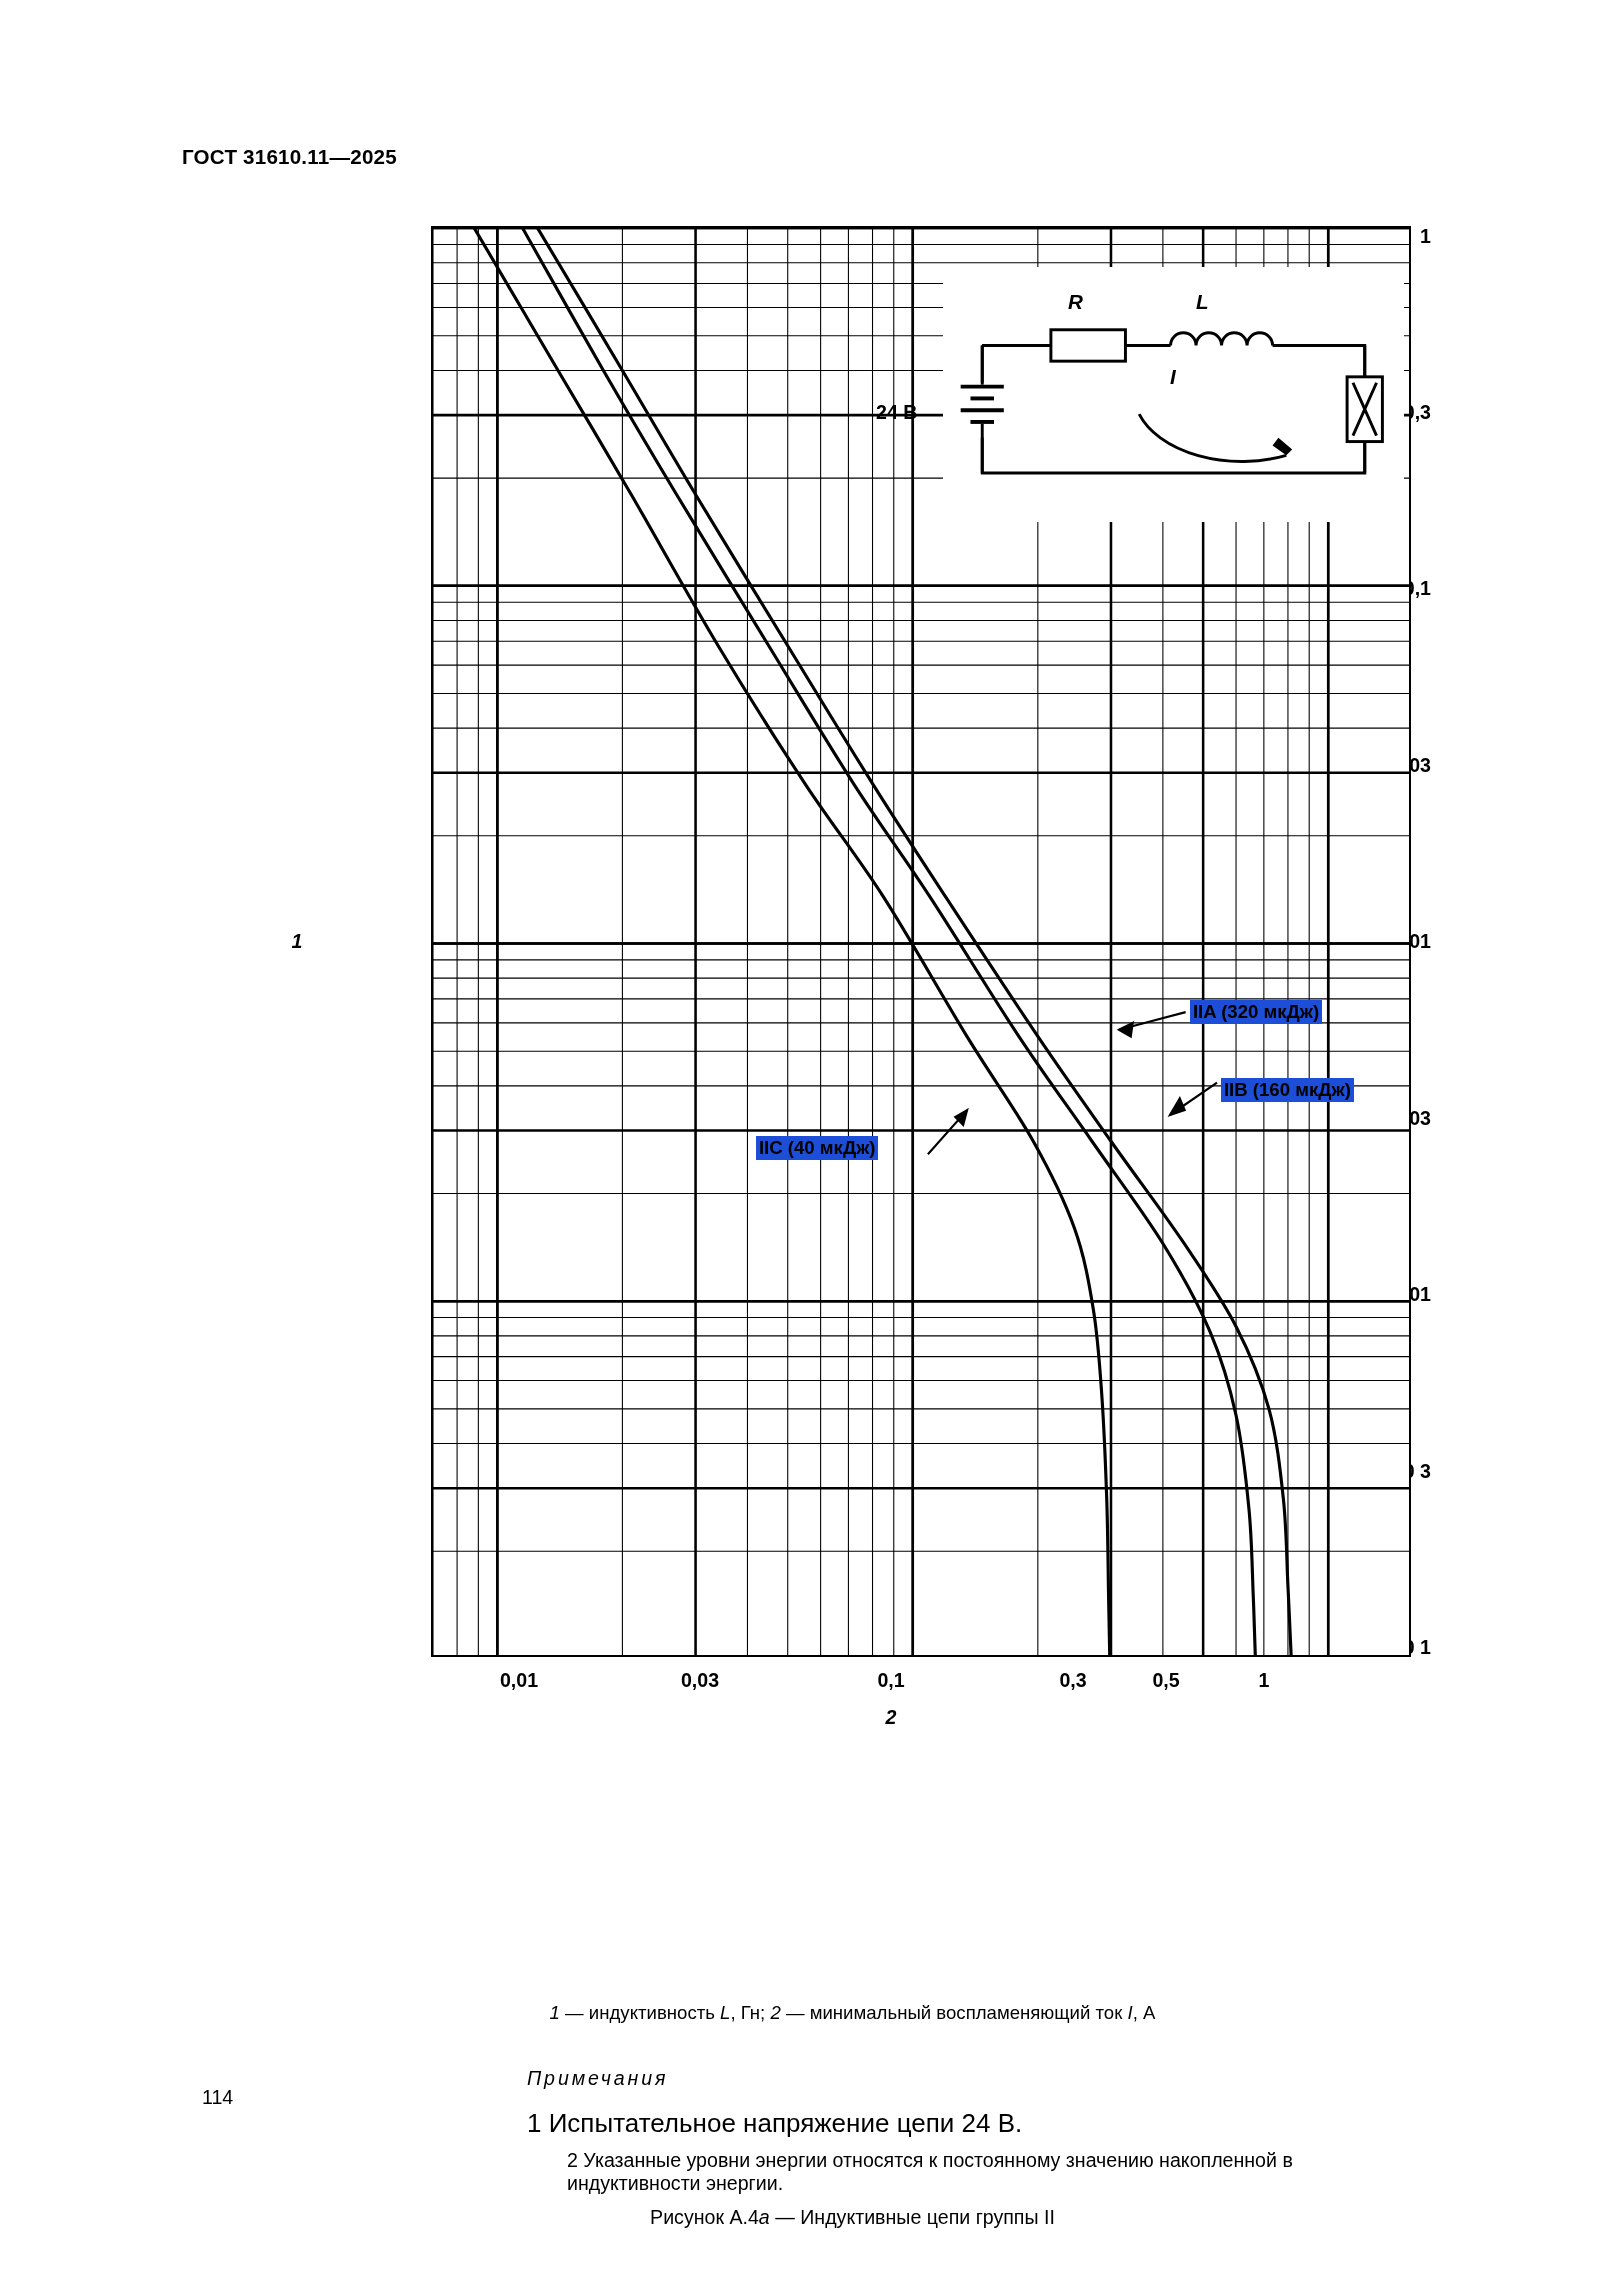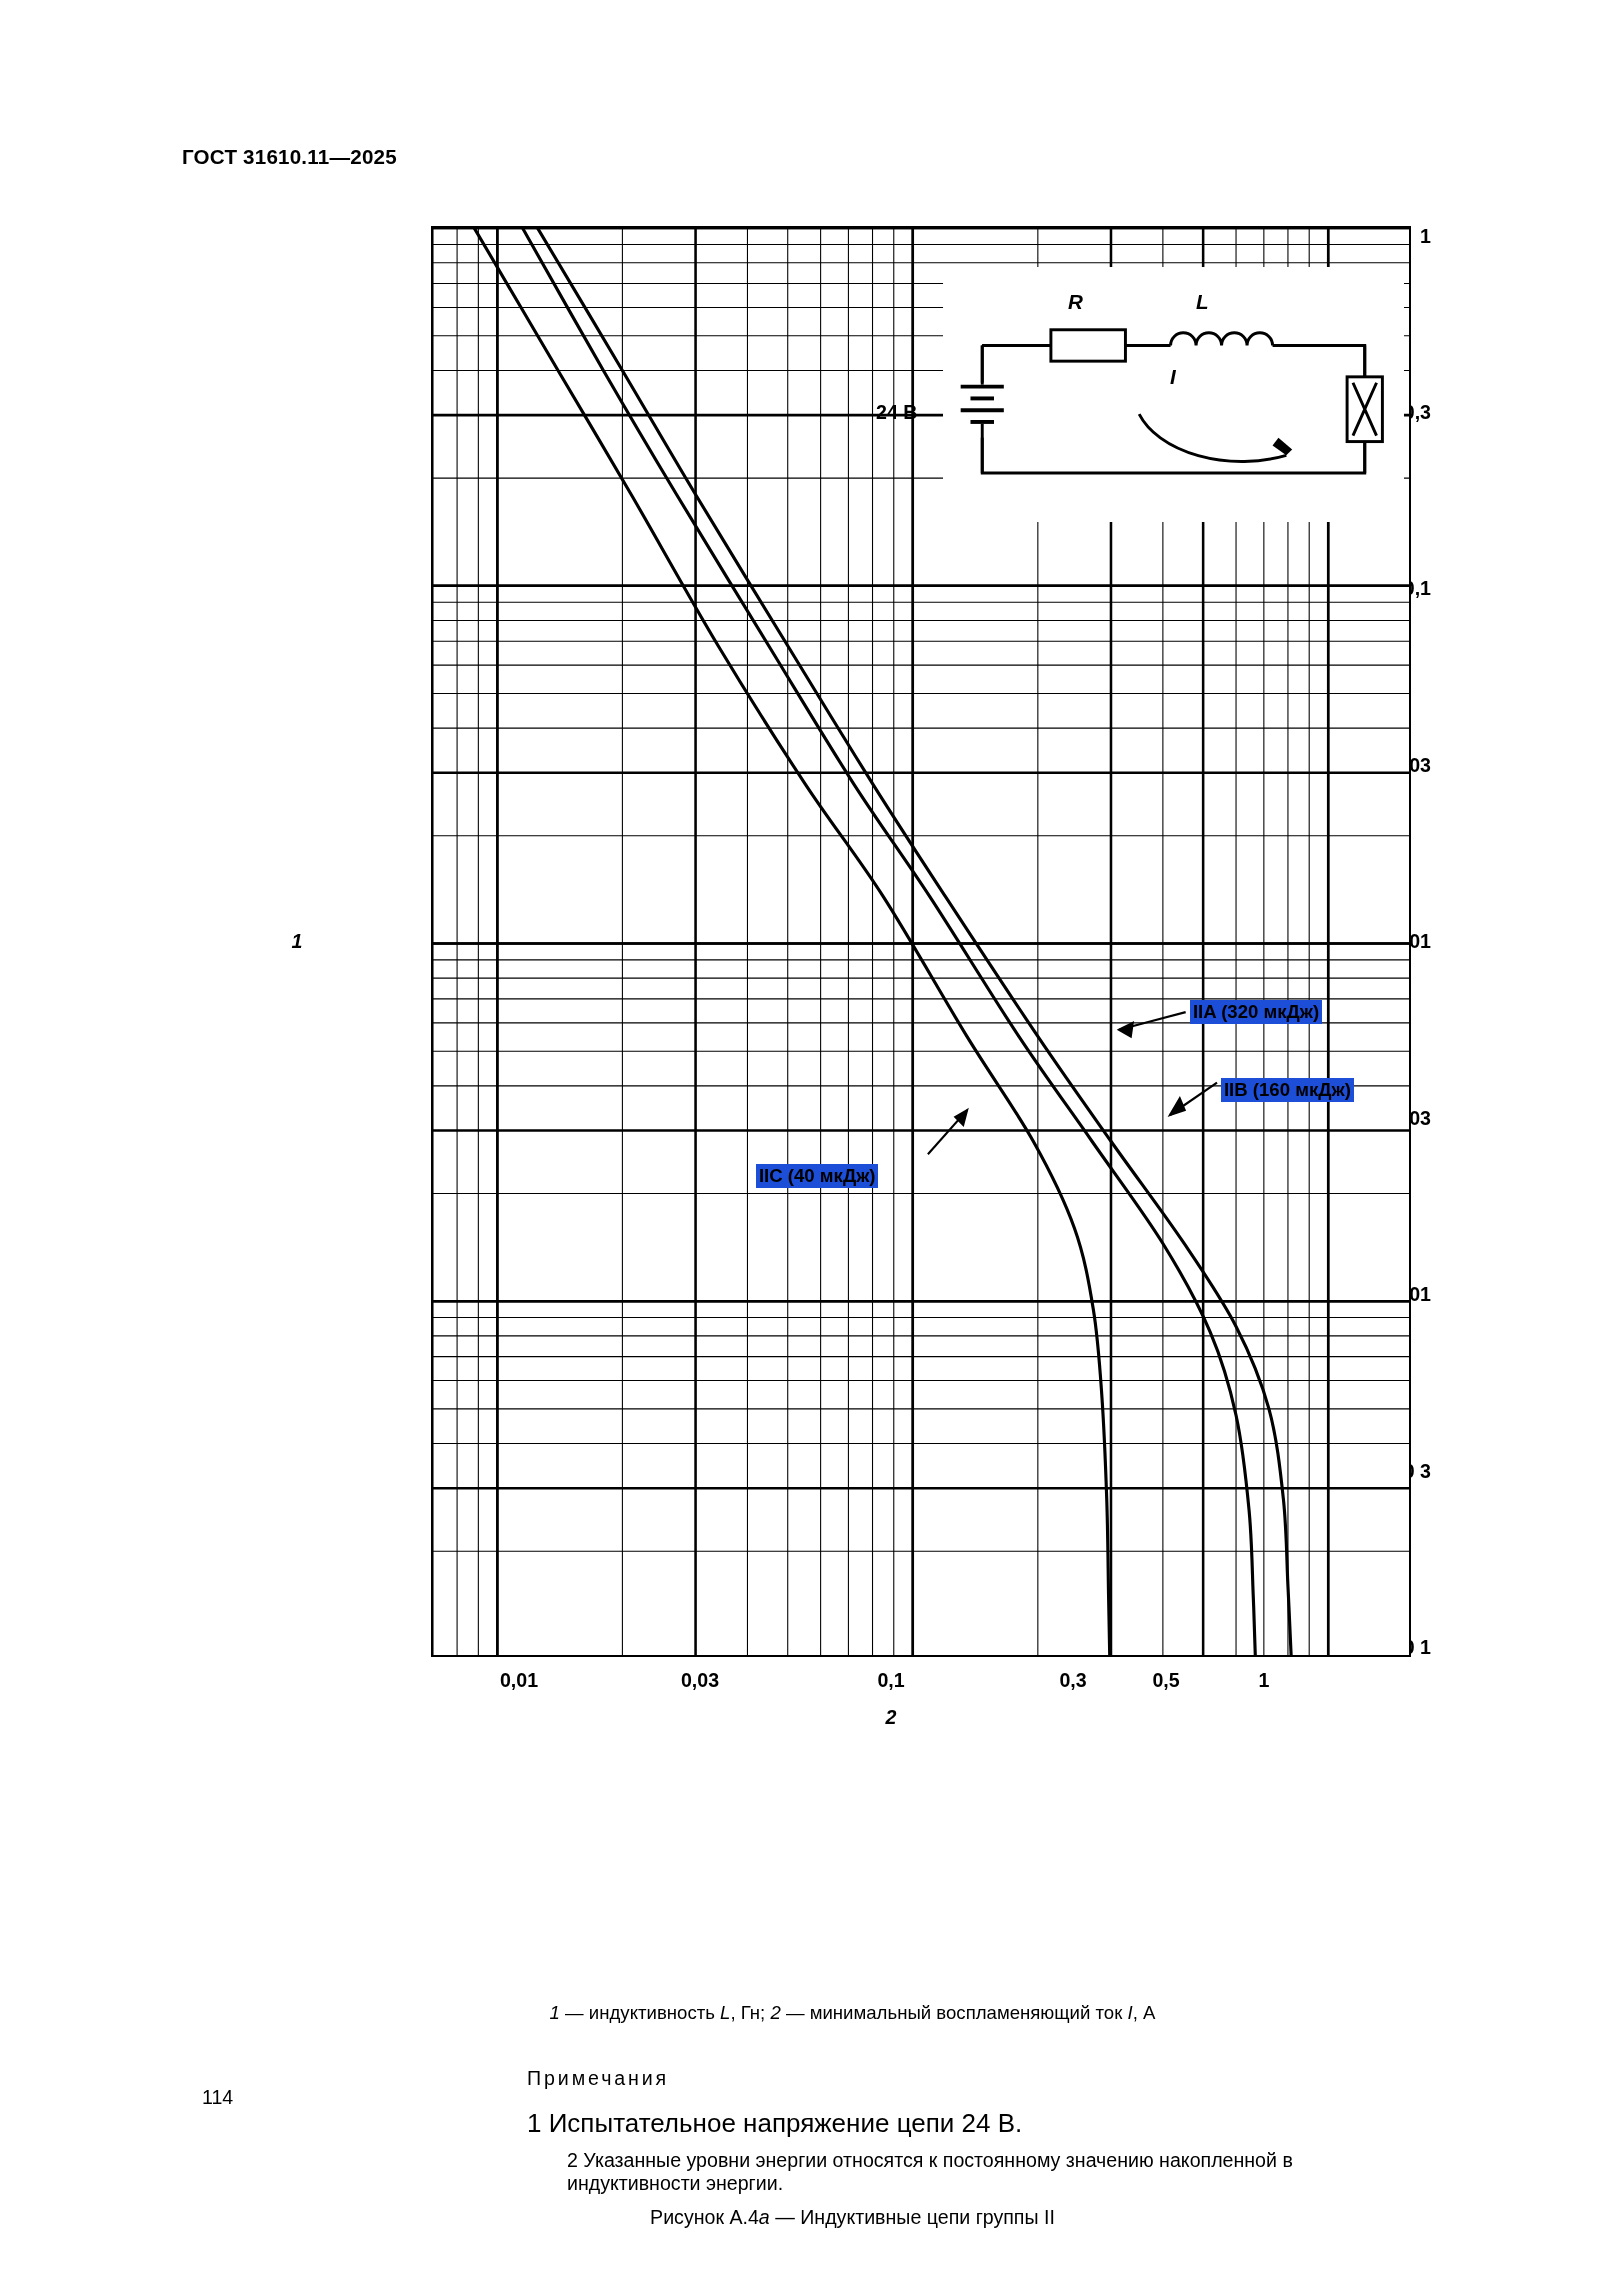--- a/index.html
+++ b/index.html
@@ -88,21 +88,21 @@
   .fig-legend {
     position:absolute;
     left:0; right:0; top:1786px;
     text-align:center;
     font-size:18.6px;
   }
   .fig-legend i { font-style:italic; }
 
   .notes-title {
     position:absolute; left:253px; top:1851px;
-    font-size:19.6px; letter-spacing:2.9px;
+    font-size:19.6px; letter-spacing:2.9px;font-style:italic;
   }
   .note1 { position:absolute; left:253px; top:1892px; font-size:26px; }
   .note2 { position:absolute; left:253px; top:1933px; font-size:19.6px;margin-left:40px; }
 
   .fig-caption {
     position:absolute; left:0; right:0; top:1990px;
     text-align:center; font-size:19.6px;
   }
   .fig-caption i { font-style:italic; }
 
@@ -224,21 +224,21 @@
           <polygon points="700,818 714,811 712,825"></polygon>
           <line x1="752" y1="905" x2="800" y2="872"></line>
           <polygon points="752,905 767,900 762,888"></polygon>
           <line x1="545" y1="900" x2="505" y2="945"></line>
           <polygon points="545,900 533,907 541,915"></polygon>
         </g>
       </svg>
 
       <div class="ann" style="left:757px; top:772px;">IIA (320 мкДж)</div>
       <div class="ann" style="left:788px; top:843px;margin-top:7px;">IIB (160 мкДж)</div>
-      <div class="ann" style="left:323px; top:936px;">IIC (40 мкДж)</div>
+      <div class="ann" style="left:323px; top:908px;">IIC (40 мкДж)</div>
 
       <div class="inset">
         <svg width="461" height="255" viewBox="0 0 470 260">
           <rect x="0" y="0" width="470" height="260" fill="#fff" stroke="none"></rect>
 
           <path d="M40,80 L40,210 L430,210 L430,80 L40,80" stroke="#000" stroke-width="3" fill="none"></path>
 
           <rect x="60" y="62" width="320" height="36" fill="#fff" stroke="none"></rect>
           <line x1="40" y1="80" x2="110" y2="80" stroke="#000" stroke-width="3"></line>
           <rect x="110" y="64" width="76" height="32" fill="#fff" stroke="#000" stroke-width="3"></rect>

